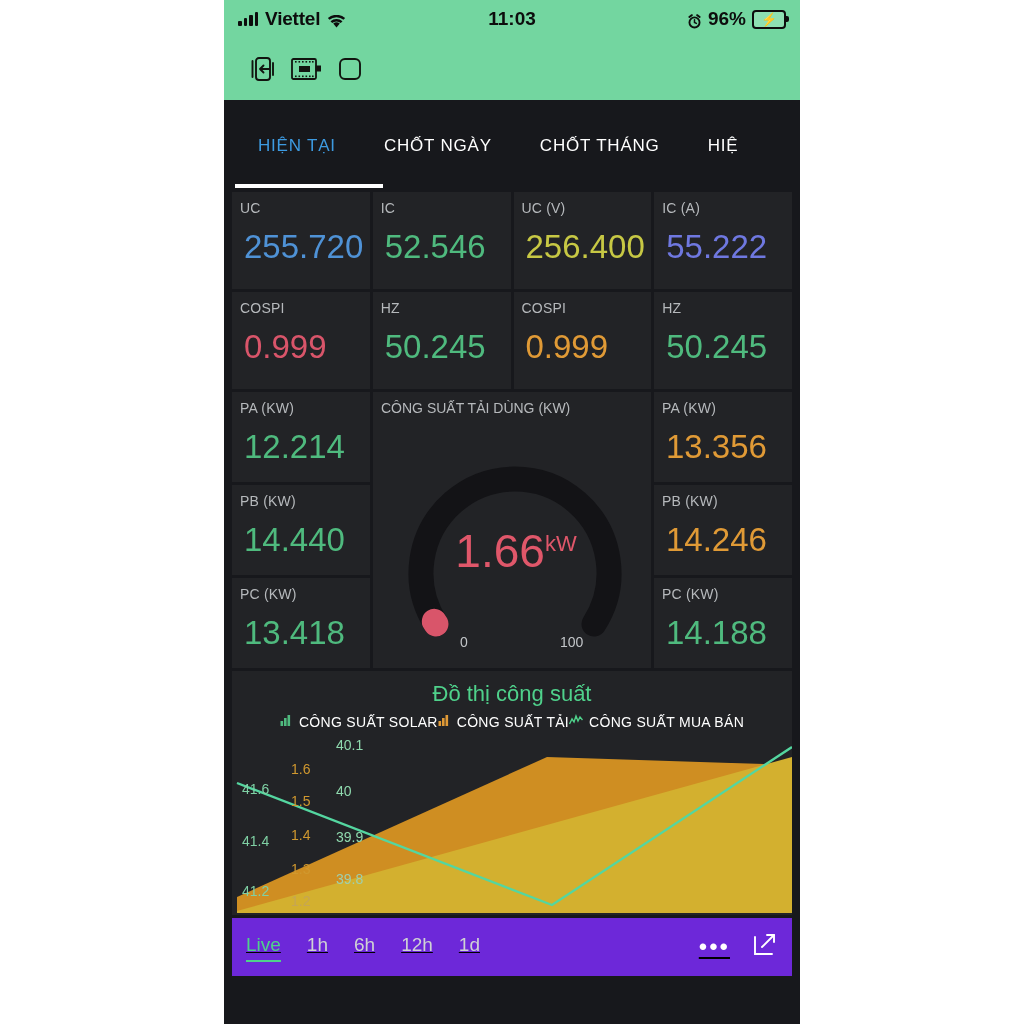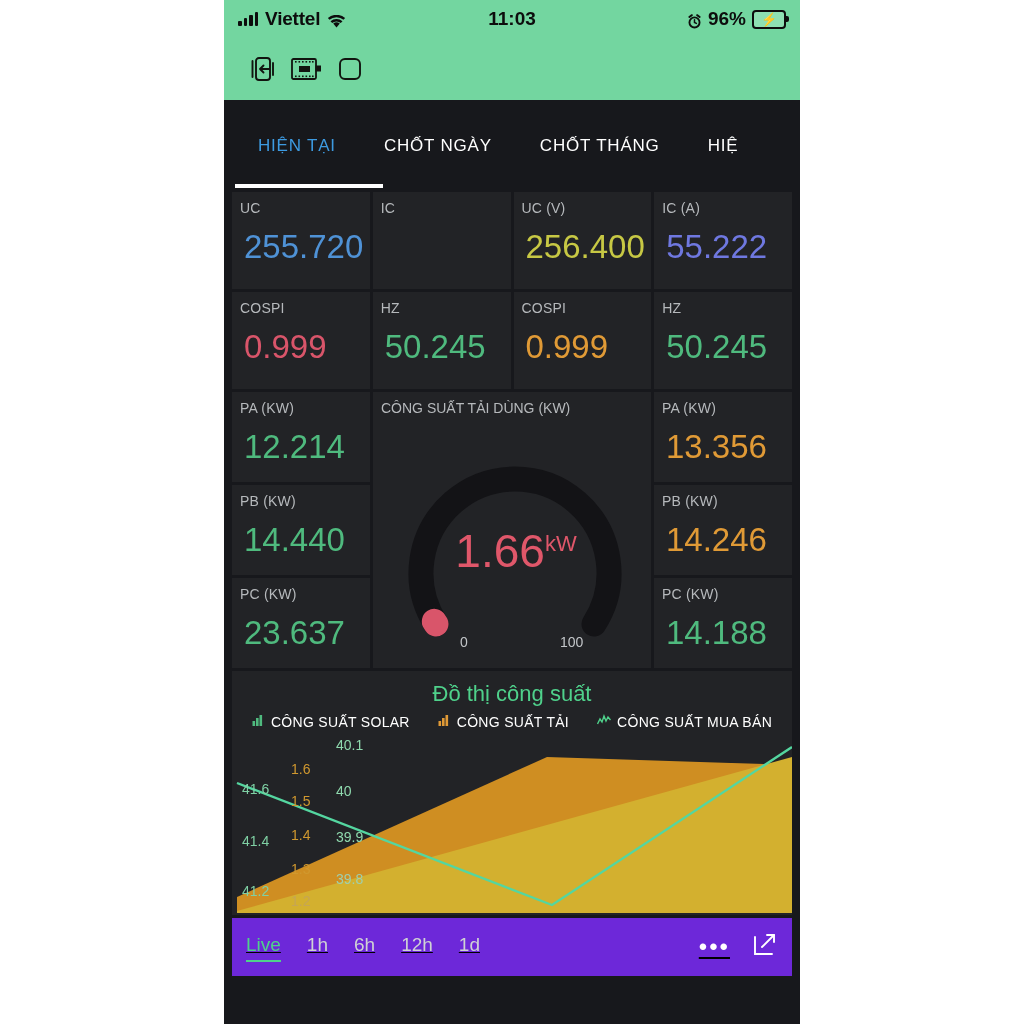--- a/index.html
+++ b/index.html
@@ -126,21 +126,21 @@
 
   
   .chartcard {
     background: #222326; margin: 0 8px;
     padding-top: 10px; position: relative;
   }
   .chart-title {
     text-align: center; color: #4fd18b; font-size: 22px; padding-bottom: 6px;
   }
   .legend {
-    display: flex; justify-content: center; gap: 28px;
+    display: flex; justify-content: center; 
     padding-bottom: 4px;
   }
   .legend-item { display: flex; align-items: center; gap: 6px; }
   .legend-item .ltext { color: #ffffff; font-size: 14px; letter-spacing: 0.3px; }
   .plot { position: relative; height: 180px; overflow: hidden; }
   .axis-label { position: absolute; font-size: 14px; }
 
   
   .footer {
     height: 58px; background: #6d28d9; margin: 3px 8px 0 8px;
@@ -243,20 +243,21 @@
 
   <div class="grid">
 
     <div class="row">
       <div class="card">
         <div class="label">UC</div>
         <div class="value" style="color:#4f92d6">255.720</div>
       </div>
       <div class="card">
         <div class="label">IC</div>
+        <div class="value" style="color:#4fba7e">52.546</div>
       </div>
       <div class="card">
         <div class="label">UC (V)</div>
         <div class="value" style="color:#c7c844">256.400</div>
       </div>
       <div class="card">
         <div class="label">IC (A)</div>
         <div class="value" style="color:#6f78e0">55.222</div>
       </div>
     </div>
@@ -285,21 +286,21 @@
         <div class="card">
           <div class="label">PA (KW)</div>
           <div class="value" style="color:#4fba7e">12.214</div>
         </div>
         <div class="card">
           <div class="label">PB (KW)</div>
           <div class="value" style="color:#4fba7e">14.440</div>
         </div>
         <div class="card">
           <div class="label">PC (KW)</div>
-          <div class="value" style="color:#4fba7e">23.637</div>
+          <div class="value" style="color:#4fba7e">13.418</div>
         </div>
       </div>
 
       <div class="gaugecard">
         <div class="label">CÔNG SUẤT TẢI DÙNG (KW)</div>
         <div class="gauge-wrap">
           <svg viewBox="0 0 276 250" width="276" height="250" style="position:absolute;left:-4px;top:-4px">
             <path d="M 59 212 A 94 94 0 1 1 217 212" fill="none" stroke="#131316" stroke-width="25" stroke-linecap="round"></path>
             <path d="M 59 212 A 94 94 0 0 1 57.3 209.4" fill="none" stroke="#d9556a" stroke-width="25" stroke-linecap="round"></path>
           </svg>

